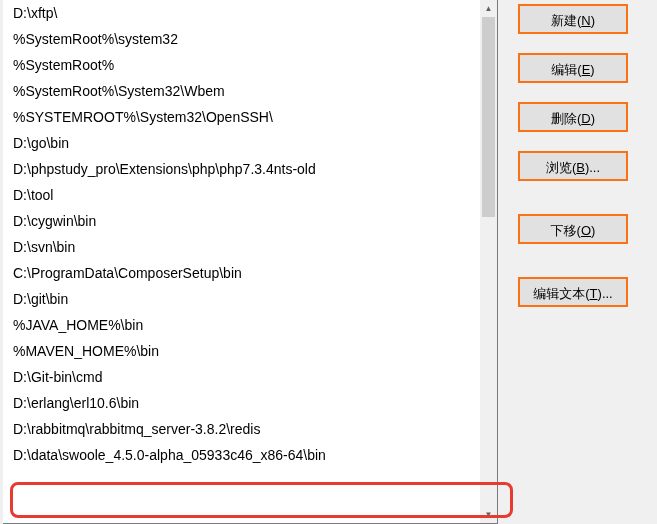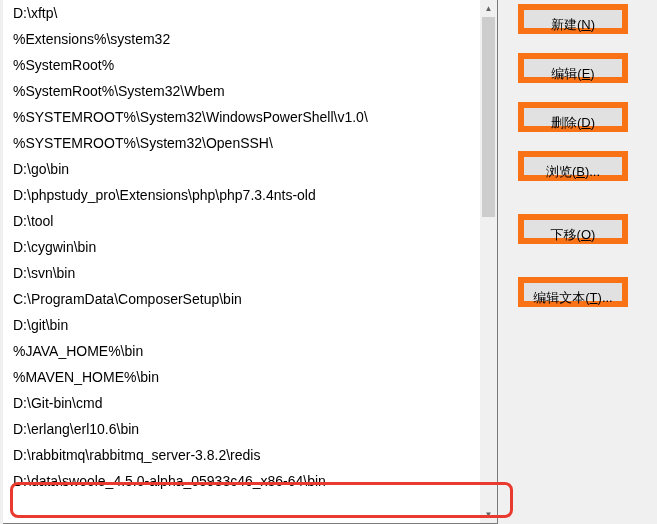--- a/index.html
+++ b/index.html
@@ -92,42 +92,41 @@
     padding: 4px 8px 0 20px;
     display: flex;
     flex-direction: column;
     gap: 0;
   }
   .btn {
     width: 110px;
     height: 30px;
     margin-bottom: 19px;
     background: #e1e1e1;
-    border: 6px solid #f97316;
+    border: 2px solid #f97316;
     font-family: inherit;
     font-size: 13px;
     cursor: pointer;
     text-align: center;
     line-height: 28px;
     color: #000;
   }
   .gap-small { height: 14px; }
   u { text-decoration: underline; }
 </style>
 </head>
 <body>
 
 <div class="container">
   <div class="list-panel">
     <div class="list-inner" id="list-inner">
         <div class="list-item">D:\xftp\</div>
-        <div class="list-item">%Extensions%\system32</div>
+        <div class="list-item">%SystemRoot%\system32</div>
         <div class="list-item">%SystemRoot%</div>
         <div class="list-item">%SystemRoot%\System32\Wbem</div>
-        <div class="list-item">%SYSTEMROOT%\System32\WindowsPowerShell\v1.0\</div>
         <div class="list-item">%SYSTEMROOT%\System32\OpenSSH\</div>
         <div class="list-item">D:\go\bin</div>
         <div class="list-item">D:\phpstudy_pro\Extensions\php\php7.3.4nts-old</div>
         <div class="list-item">D:\tool</div>
         <div class="list-item">D:\cygwin\bin</div>
         <div class="list-item">D:\svn\bin</div>
         <div class="list-item">C:\ProgramData\ComposerSetup\bin</div>
         <div class="list-item">D:\git\bin</div>
         <div class="list-item">%JAVA_HOME%\bin</div>
         <div class="list-item">%MAVEN_HOME%\bin</div>

